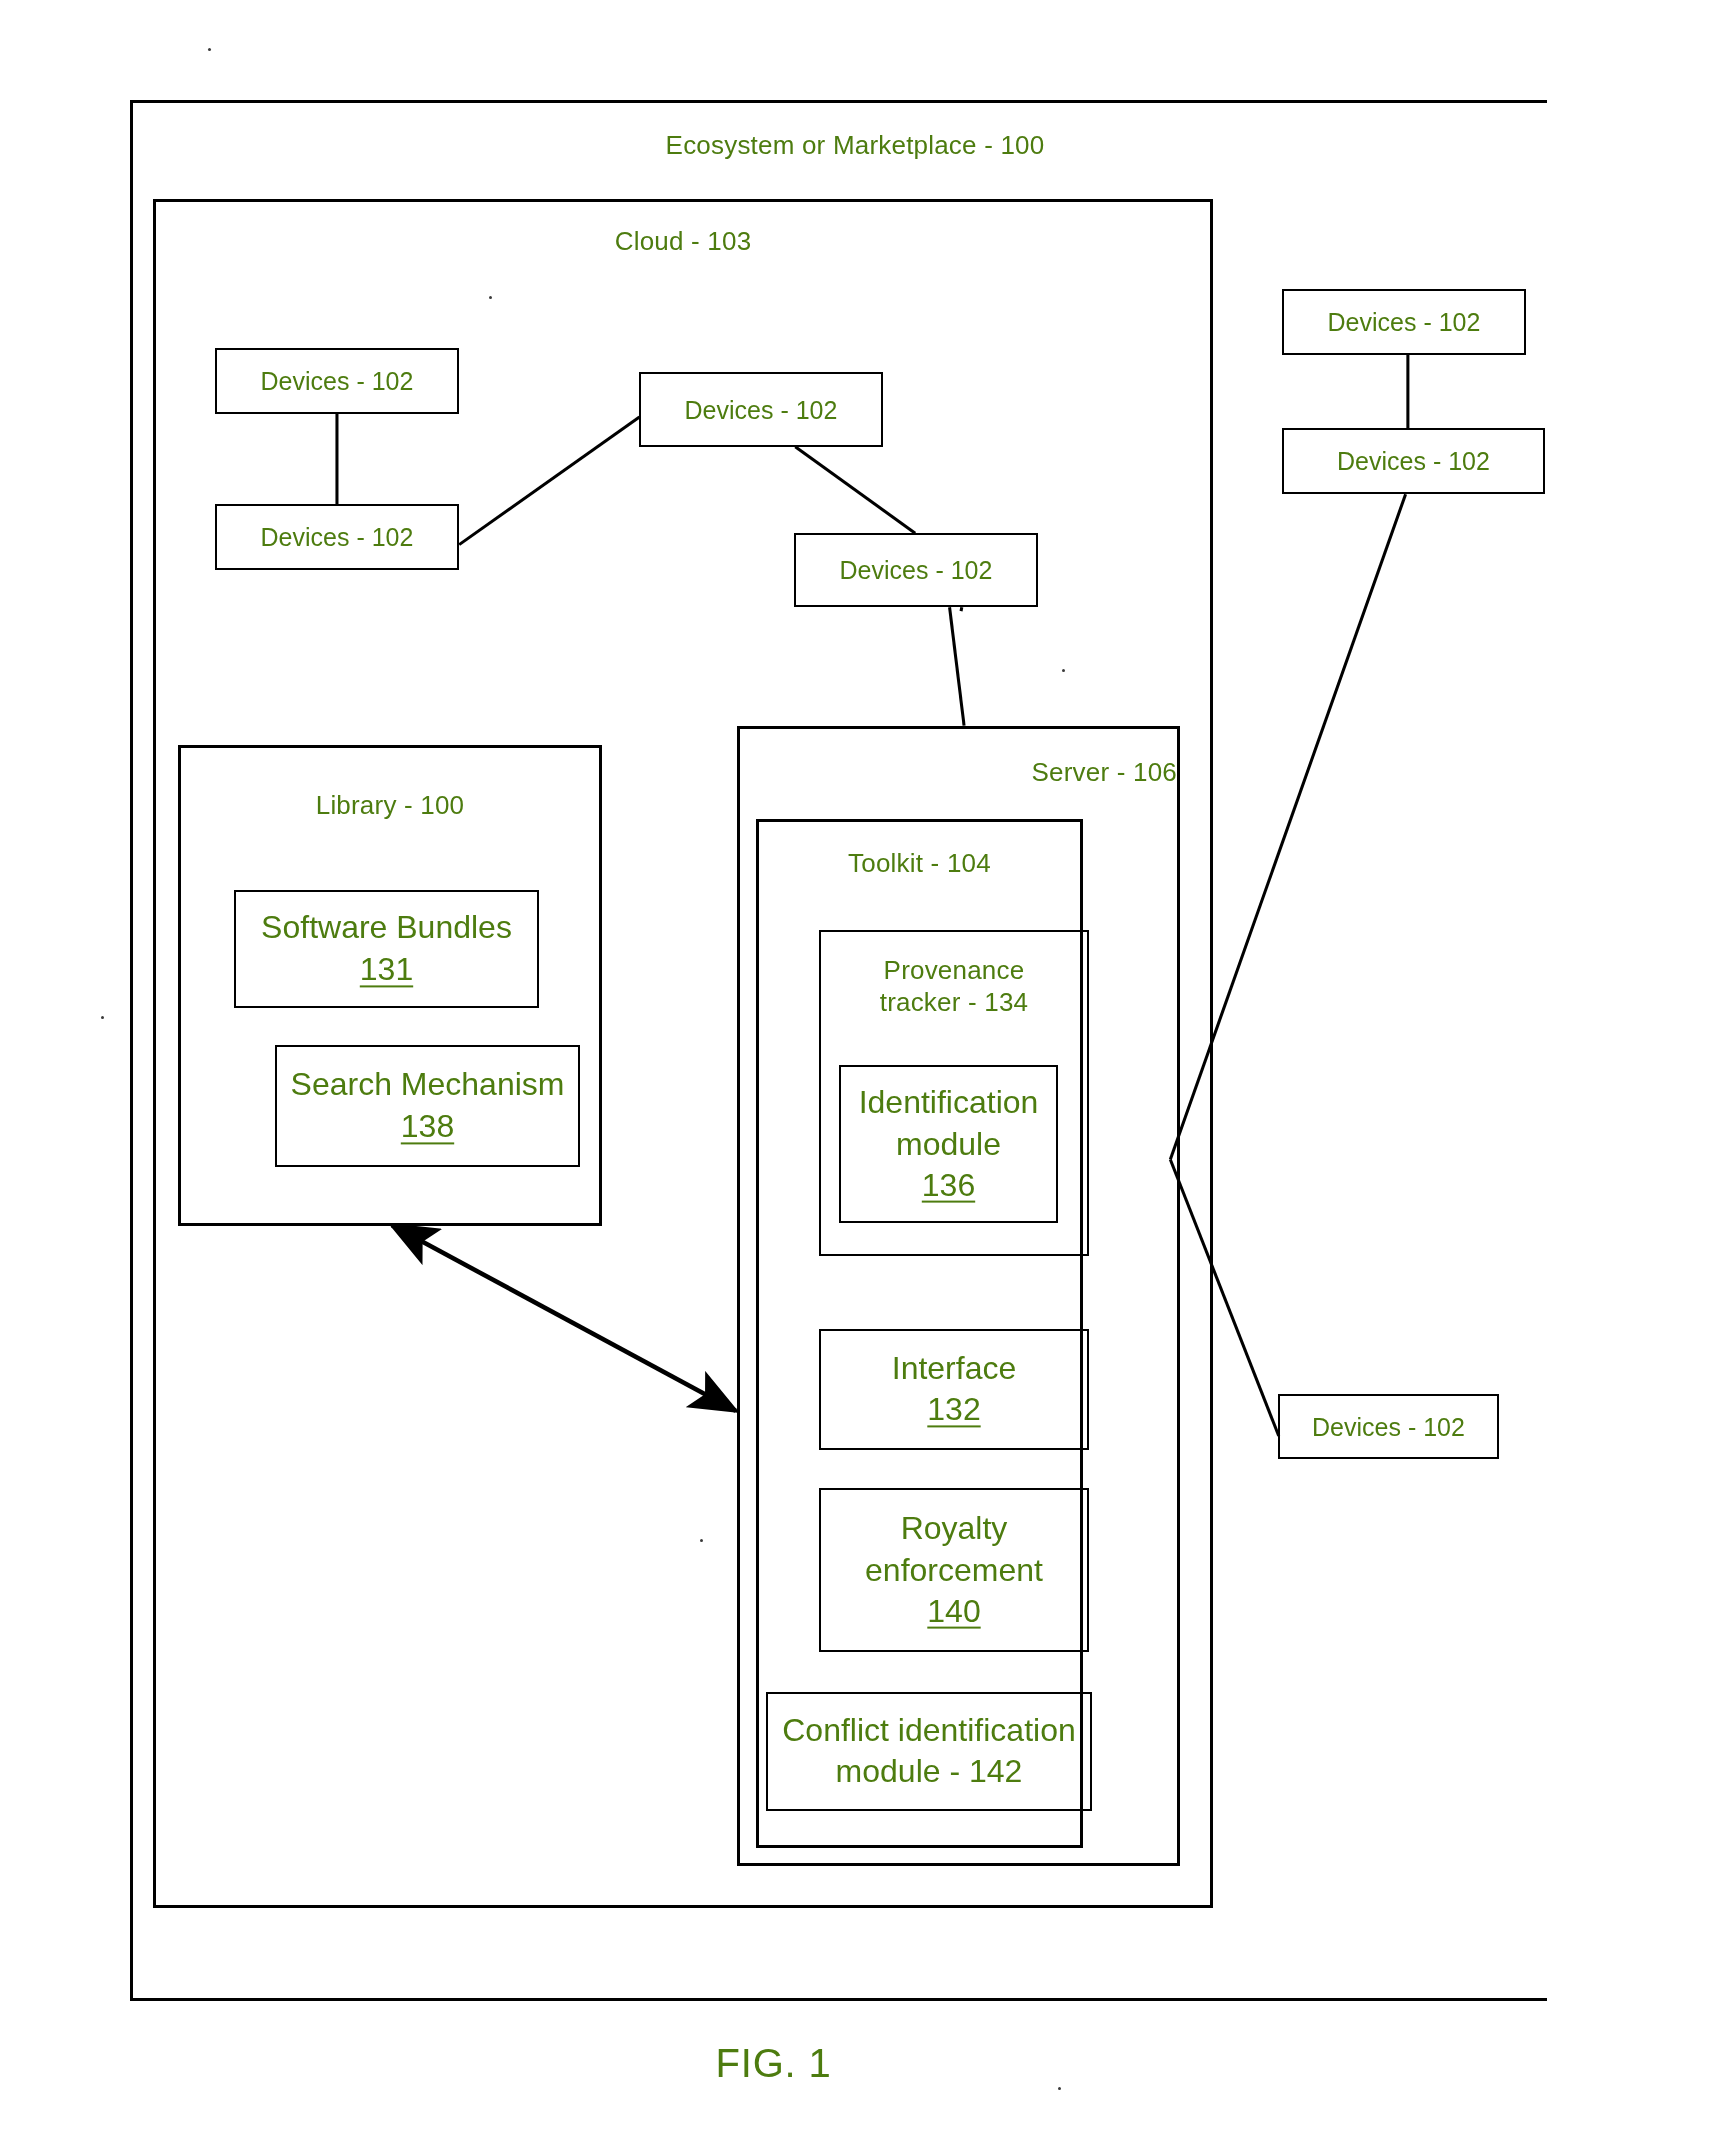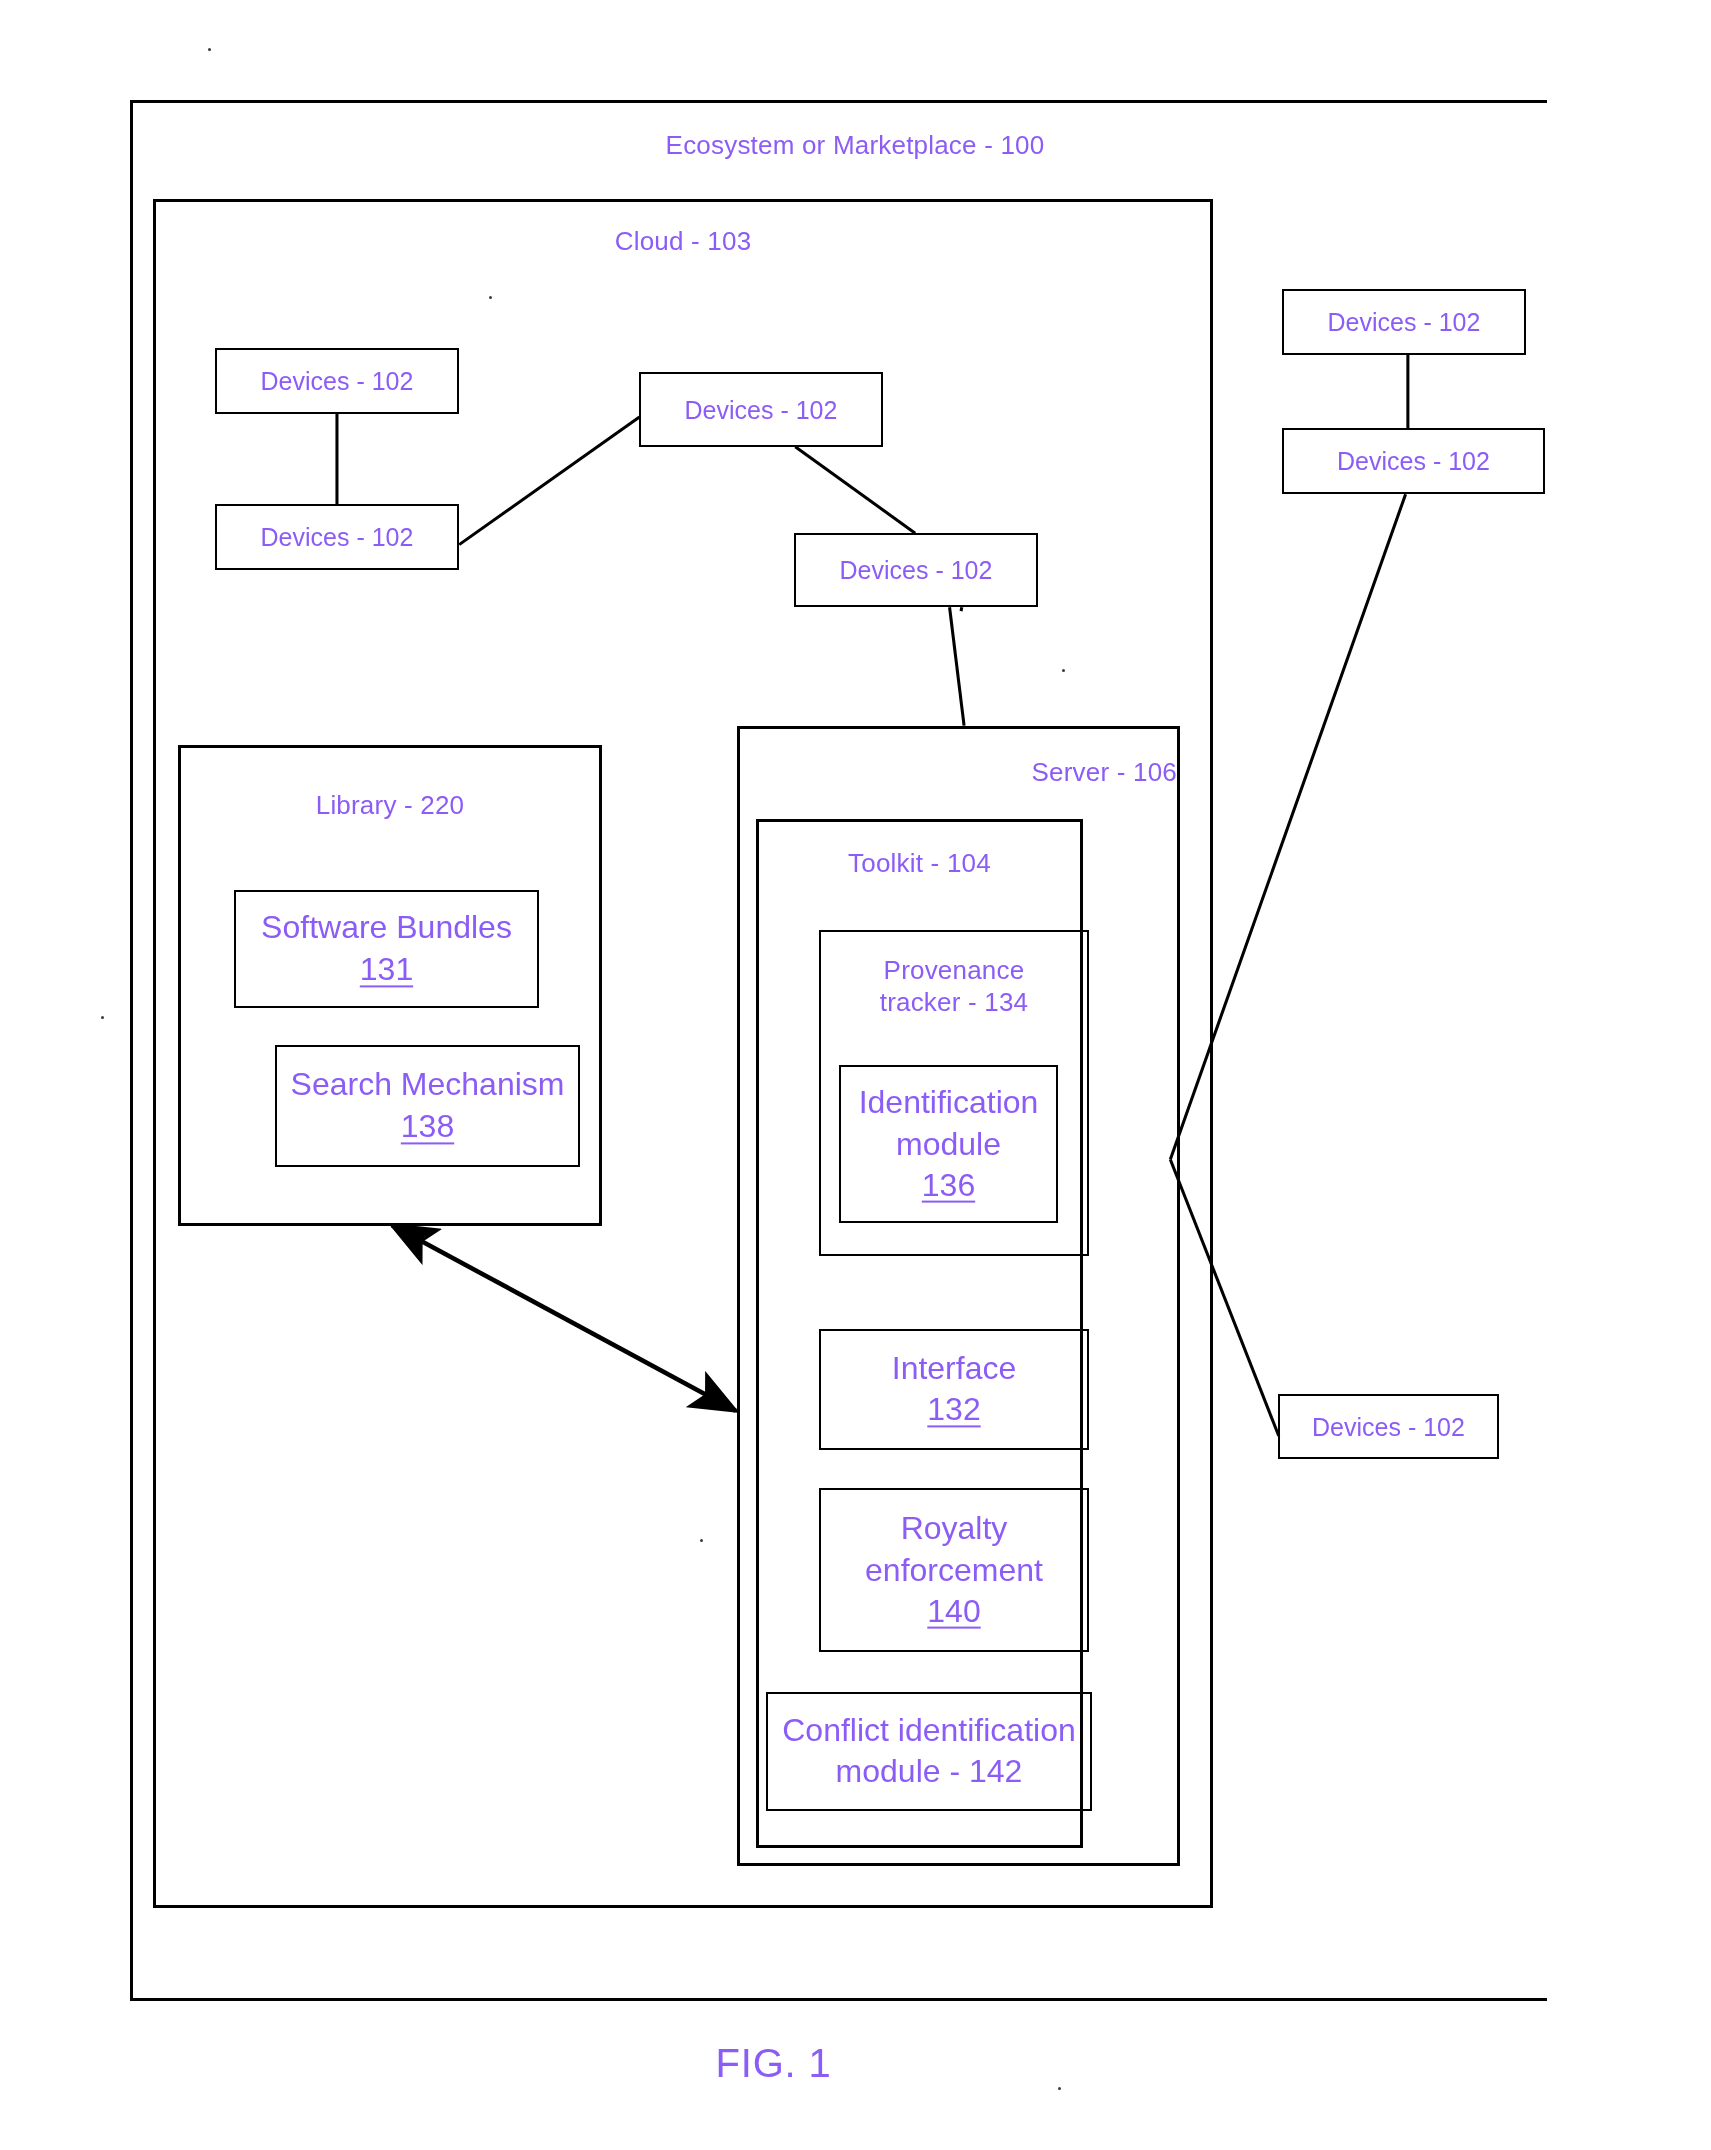--- a/index.html
+++ b/index.html
@@ -7,21 +7,21 @@
     margin: 0;
     padding: 0;
     background: #ffffff;
   }
   #page {
     position: relative;
     width: 1547px;
     height: 2151px;
     background: #ffffff;
     font-family: "Liberation Sans", sans-serif;
-    color: #8b5cf6;
+    color: #4d7c0f;
     overflow: hidden;
     border-radius: 7px;
   }
 
   
   .box {
     position: absolute;
     border: 3.1px solid #000000;
     background: transparent;
     box-sizing: border-box;
@@ -127,21 +127,21 @@
 
   <div class="box thin" style="left:1282px; top:428px; width:263px; height:66px;">
     <div class="leaf-label device-label">Devices - 102</div>
   </div>
 
   <div class="box thin" style="left:1278px; top:1394px; width:221px; height:65px;">
     <div class="leaf-label device-label">Devices - 102</div>
   </div>
 
   <div class="box" style="left:178px; top:745px; width:424px; height:481px;">
-    <div class="container-label" style="top:42px;">Library - 220</div>
+    <div class="container-label" style="top:42px;">Library - 100</div>
   </div>
 
   <div class="box thin" style="left:234px; top:890px; width:305px; height:118px;">
     <div class="leaf-label">
       <span>Software Bundles</span>
       <span class="refnum">131</span>
     </div>
   </div>
 
   <div class="box thin" style="left:234px; top:1045px; width:305px; height:122px;margin-left:41px;">

